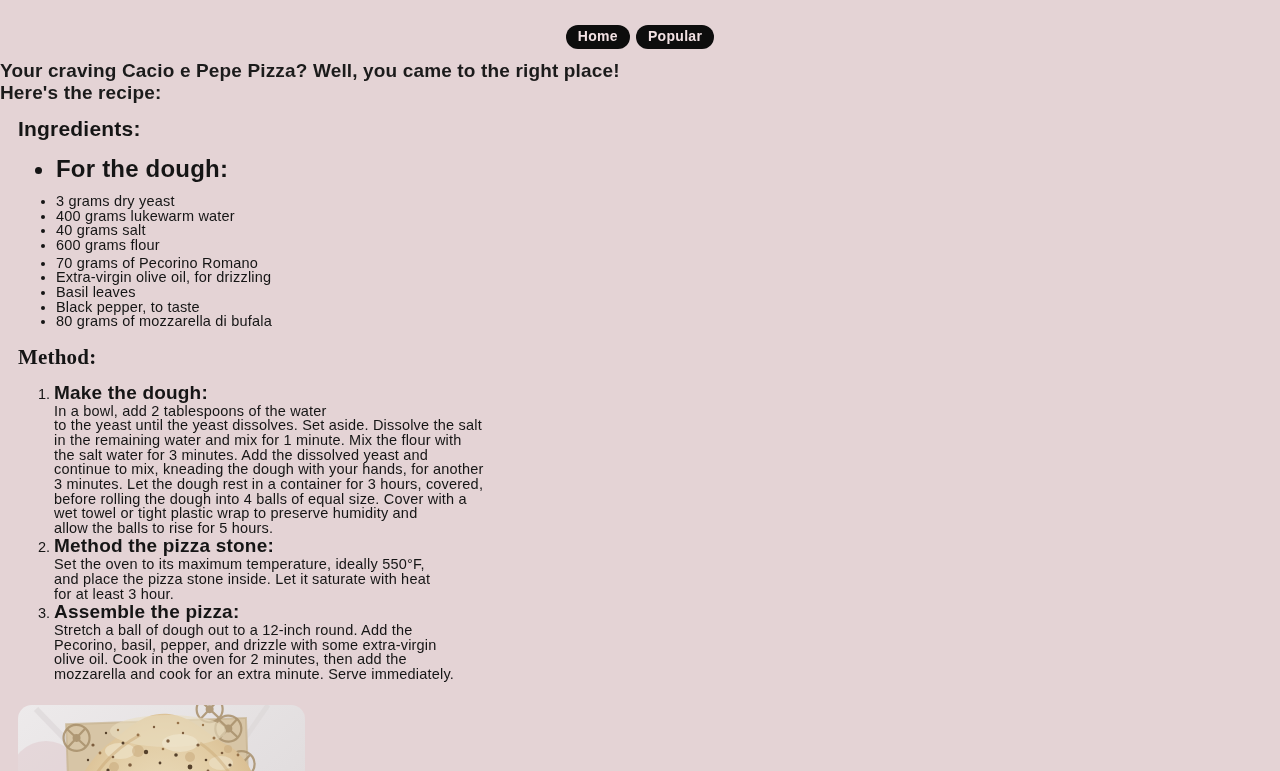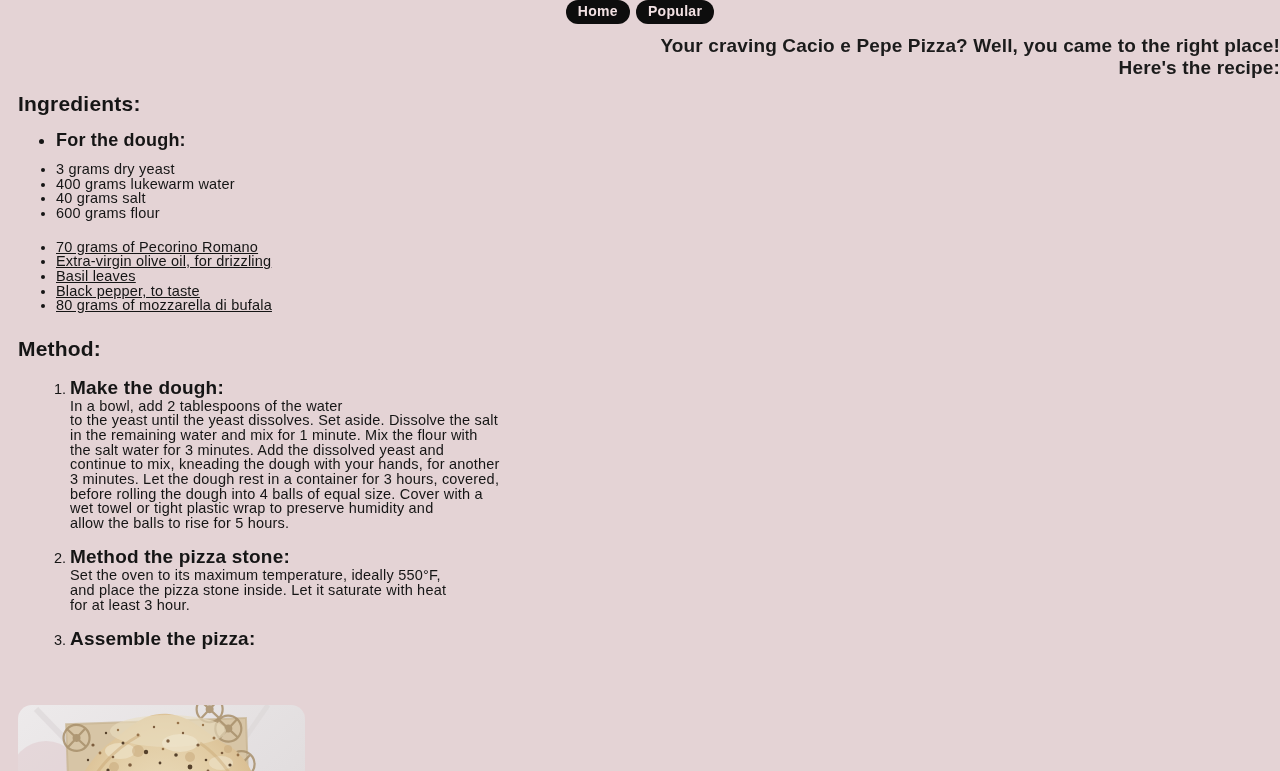--- a/index.html
+++ b/index.html
@@ -3,48 +3,48 @@
 <meta charset="utf-8">
 <style>
   * { box-sizing: border-box; }
   html, body { margin: 0; padding: 0; }
   body {
     width: 1280px; height: 771px; overflow: hidden; position: relative;
     background: #e4d3d5; color: #151515;
     font-family: "Liberation Sans", sans-serif;
   }
   
-  .nav { display: flex; justify-content: center; gap: 6px; padding-top: 0; }
+  .nav { display: flex; justify-content: center; gap: 6px; padding-top: 25px; }
   .pill {
     background: #0d0d0d; color: #f2e1e3; border: none; border-radius: 999px;
     padding: 4px 12px 6px; font-size: 14px; font-weight: 700; line-height: 1;
     font-family: "Liberation Sans", sans-serif; letter-spacing: 0.3px; cursor: pointer;
   }
   
   .title {
-    margin: 11px 0 0; text-align: right; font-size: 19px; font-weight: 600;
+    margin: 11px 0 0; text-align: left; font-size: 19px; font-weight: 600;
     line-height: 1.16; letter-spacing: 0.15px; color: #1b1b1b;
   }
   
   .content { padding-left: 18px; }
   .section-heading { margin: 0; font-size: 21px; font-weight: 700; letter-spacing: 0.2px; }
   .heading-ingredients { margin-top: 13px; }
-  .heading-method { margin-top: 24px; }
+  .heading-method { margin-top: 16px; font-family: Liberation Serif, serif; }
   ul, ol { margin: 0; }
-  .group-title-list { padding-left: 38px; list-style: disc; font-size: 18px; font-weight: 700; letter-spacing: 0.2px; }
+  .group-title-list { padding-left: 38px; list-style: disc; font-size: 24px; font-weight: 700; letter-spacing: 0.2px; }
   .group-title-list.dough { margin-top: 14px; }
   .group-title-list.toppings { margin-top: 15px; }
   .items-list {
     padding-left: 38px; list-style: disc;
     font-size: 14.5px; font-weight: 500; line-height: 1.01; letter-spacing: 0.2px;
   }
   .items-list.dough { margin-top: 11px; }
-  .items-list.toppings { margin-top: 19px; text-decoration: underline; }
+  .items-list.toppings { margin-top: 3px; }
   .steps { padding-left: 36px; margin-top: 12px; font-size: 14.5px; font-weight: 500; }
-  .step { margin: 16px; }
+  .step { margin: 0; }
   .step-title { font-size: 19px; font-weight: 700; line-height: 1.15; letter-spacing: 0.2px; }
   .step-body { font-size: 14.5px; font-weight: 500; line-height: 1.01; letter-spacing: 0.2px; white-space: pre-line; }
   
   .photo-wrap {
     position: absolute; left: 18px; top: 705px; width: 287px; height: 240px;
     margin: 0; border-radius: 14px; overflow: hidden;
   }
   .photo-wrap svg { display: block; }
 </style>
 </head>
@@ -98,20 +98,24 @@
 allow the balls to rise for 5 hours.</div>
     </li>
     <li class="step">
       <div class="step-title">Method the pizza stone:</div>
       <div class="step-body">Set the oven to its maximum temperature, ideally 550°F,
 and place the pizza stone inside. Let it saturate with heat
 for at least 3 hour.</div>
     </li>
     <li class="step">
       <div class="step-title">Assemble the pizza:</div>
+      <div class="step-body">Stretch a ball of dough out to a 12-inch round. Add the
+Pecorino, basil, pepper, and drizzle with some extra-virgin
+olive oil. Cook in the oven for 2 minutes, then add the
+mozzarella and cook for an extra minute. Serve immediately.</div>
     </li>
   </ol>
 
 </main>
 
 <figure class="photo-wrap">
   <svg width="287" height="240" viewBox="0 0 287 240" xmlns="http://www.w3.org/2000/svg">
     <defs>
       <linearGradient id="marbleGrad" x1="0" y1="0" x2="1" y2="1">
         <stop offset="0" stop-color="#edeaeb"></stop>

